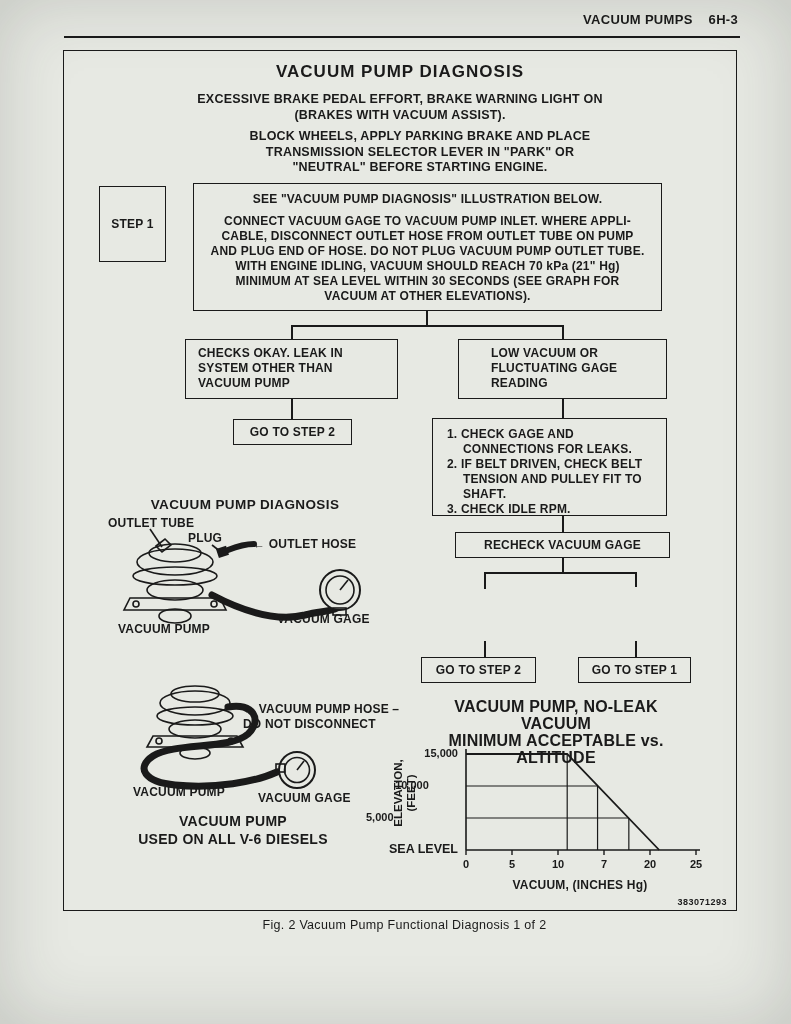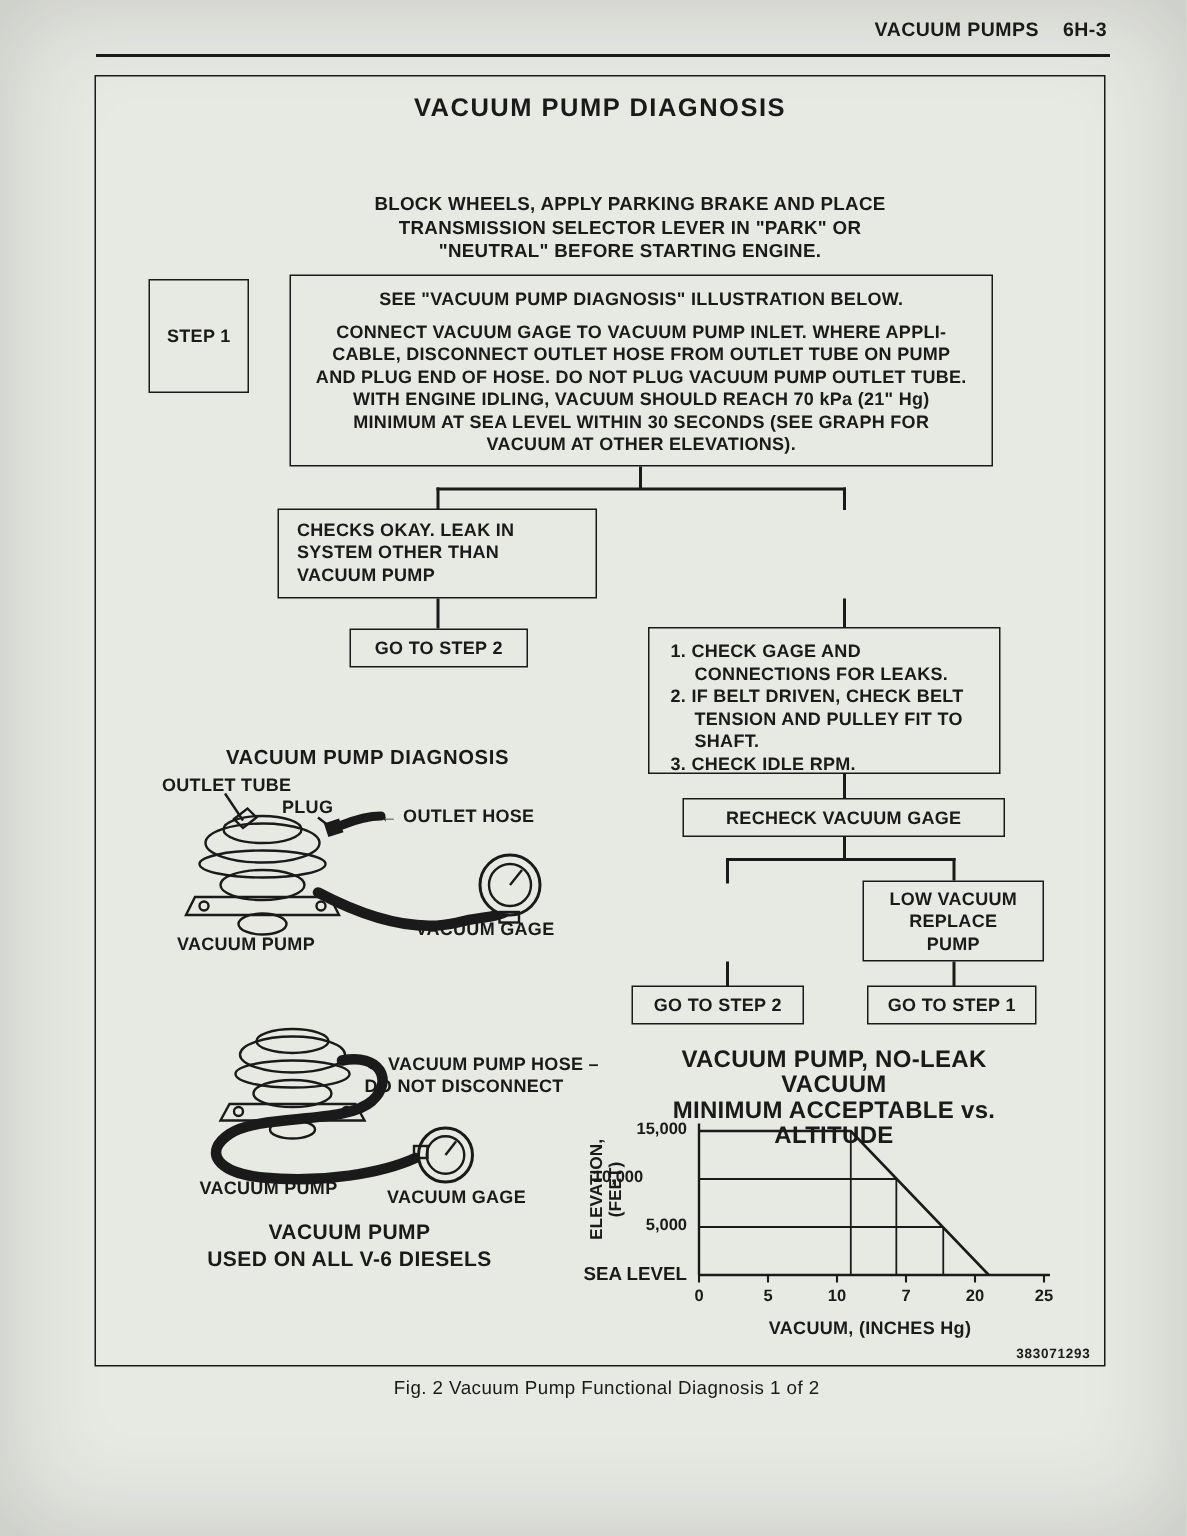--- a/index.html
+++ b/index.html
@@ -31,20 +31,22 @@
 <div class="page">
 
   <div class="abs b" style="left:400px; top:12px; width:338px; text-align:right; font-size:13px; letter-spacing:0.3px;">
     <span>VACUUM PUMPS</span><span style="margin-left:16px;">6H-3</span>
   </div>
   <div class="line" style="left:64px; top:36px; width:676px; height:1.6px;"></div>
 
   <div class="obox" style="left:63px; top:50px; width:674px; height:861px;"></div>
 
   <div class="abs ctr b" style="left:63px; top:62px; width:674px; font-size:17px; letter-spacing:1px;">VACUUM PUMP DIAGNOSIS</div>
+  <div class="abs ctr b pre" style="left:63px; top:92px; width:674px; font-size:12.5px; line-height:15.5px; letter-spacing:0.2px;">EXCESSIVE BRAKE PEDAL EFFORT, BRAKE WARNING LIGHT ON
+(BRAKES WITH VACUUM ASSIST).</div>
   <div class="abs ctr b pre" style="left:63px; top:129px; width:674px; font-size:12.5px; line-height:15.5px; letter-spacing:0.2px;padding-left:40px;">BLOCK WHEELS, APPLY PARKING BRAKE AND PLACE
 TRANSMISSION SELECTOR LEVER IN "PARK" OR
 "NEUTRAL" BEFORE STARTING ENGINE.</div>
 
   <div class="box flex-c t12" style="left:99px; top:186px; width:67px; height:76px;">
     <span>STEP 1</span>
   </div>
   <div class="box ctr" style="left:193px; top:183px; width:469px; height:128px; padding-top:8px;">
     <div class="t12">SEE "VACUUM PUMP DIAGNOSIS" ILLUSTRATION BELOW.</div>
     <div class="t12 pre" style="margin-top:7px;">CONNECT VACUUM GAGE TO VACUUM PUMP INLET. WHERE APPLI-
@@ -56,20 +58,23 @@
   </div>
 
   <div class="line" style="left:426px; top:311px; width:2px; height:15px;"></div>
   <div class="line" style="left:291px; top:325px; width:273px; height:2px;"></div>
   <div class="line" style="left:291px; top:325px; width:2px; height:15px;"></div>
   <div class="line" style="left:562px; top:325px; width:2px; height:15px;"></div>
 
   <div class="box t12 pre" style="left:185px; top:339px; width:213px; height:60px; padding:6px 6px 6px 12px;">CHECKS OKAY. LEAK IN
 SYSTEM OTHER THAN
 VACUUM PUMP</div>
+  <div class="box t12 pre" style="left:458px; top:339px; width:209px; height:60px; padding:6px 6px 6px 32px;">LOW VACUUM OR
+FLUCTUATING GAGE
+READING</div>
 
   <div class="line" style="left:291px; top:399px; width:2px; height:20px;"></div>
   <div class="line" style="left:562px; top:399px; width:2px; height:19px;"></div>
 
   <div class="box flex-c t12" style="left:233px; top:419px; width:119px; height:26px;">
     <span>GO TO STEP 2</span>
   </div>
 
   <div class="box" style="left:432px; top:418px; width:235px; height:98px; padding:8px 8px 8px 14px;">
     <div class="t12 pre hang">1. CHECK GAGE AND
@@ -84,23 +89,20 @@
 
   <div class="box flex-c t12" style="left:455px; top:532px; width:215px; height:26px;">
     <span>RECHECK VACUUM GAGE</span>
   </div>
 
   <div class="line" style="left:562px; top:558px; width:2px; height:16px;"></div>
   <div class="line" style="left:484px; top:572px; width:153px; height:2px;"></div>
   <div class="line" style="left:484px; top:572px; width:2px; height:17px;"></div>
   <div class="line" style="left:635px; top:572px; width:2px; height:15px;"></div>
 
-  <div class="box flex-c t12 ctr pre" style="left:575px; top:587px; width:121px; height:54px;">LOW VACUUM
-REPLACE
-PUMP</div>
 
   <div class="line" style="left:484px; top:641px; width:2px; height:17px;"></div>
   <div class="line" style="left:635px; top:641px; width:2px; height:17px;"></div>
 
   <div class="box flex-c t12" style="left:421px; top:657px; width:115px; height:26px;">
     <span>GO TO STEP 2</span>
   </div>
   <div class="box flex-c t12" style="left:578px; top:657px; width:113px; height:26px;">
     <span>GO TO STEP 1</span>
   </div>
@@ -162,21 +164,21 @@
 USED ON ALL V-6 DIESELS</div>
 
   <div class="abs ctr b pre" style="left:420px; top:698px; width:272px; font-size:16px; line-height:17px; letter-spacing:0.2px;">VACUUM PUMP, NO-LEAK VACUUM
 MINIMUM ACCEPTABLE vs. ALTITUDE</div>
 
   <div class="abs ctr b pre" style="left:345px; top:780px; width:120px; font-size:11.5px; line-height:13px; transform:rotate(-90deg);">ELEVATION,
 (FEET)</div>
 
   <div class="abs t11" style="left:366px; top:747px; width:92px; text-align:right;">15,000</div>
   <div class="abs t11" style="left:366px; top:779px; width:92px; text-align:center;">10,000</div>
-  <div class="abs t11" style="left:366px; top:811px; width:92px; text-align:right;">5,000</div>
+  <div class="abs t11" style="left:366px; top:811px; width:92px; text-align:left;">5,000</div>
   <div class="abs b" style="left:366px; top:842px; width:92px; text-align:right; font-size:12.5px;">SEA LEVEL</div>
 
   <svg id="chart-svg" class="abs" style="left:460px; top:742px;" width="250" height="118" viewBox="0 0 250 118">
       <line x1="6" y1="7" x2="6" y2="108" stroke="#1a1a1a" stroke-width="1.6"></line>
       <line x1="6" y1="108" x2="240" y2="108" stroke="#1a1a1a" stroke-width="1.6"></line>
       <line x1="6" y1="108" x2="6" y2="113" stroke="#1a1a1a" stroke-width="1.4"></line>
       <line x1="52" y1="108" x2="52" y2="113" stroke="#1a1a1a" stroke-width="1.4"></line>
       <line x1="98" y1="108" x2="98" y2="113" stroke="#1a1a1a" stroke-width="1.4"></line>
       <line x1="144" y1="108" x2="144" y2="113" stroke="#1a1a1a" stroke-width="1.4"></line>
       <line x1="190" y1="108" x2="190" y2="113" stroke="#1a1a1a" stroke-width="1.4"></line>

